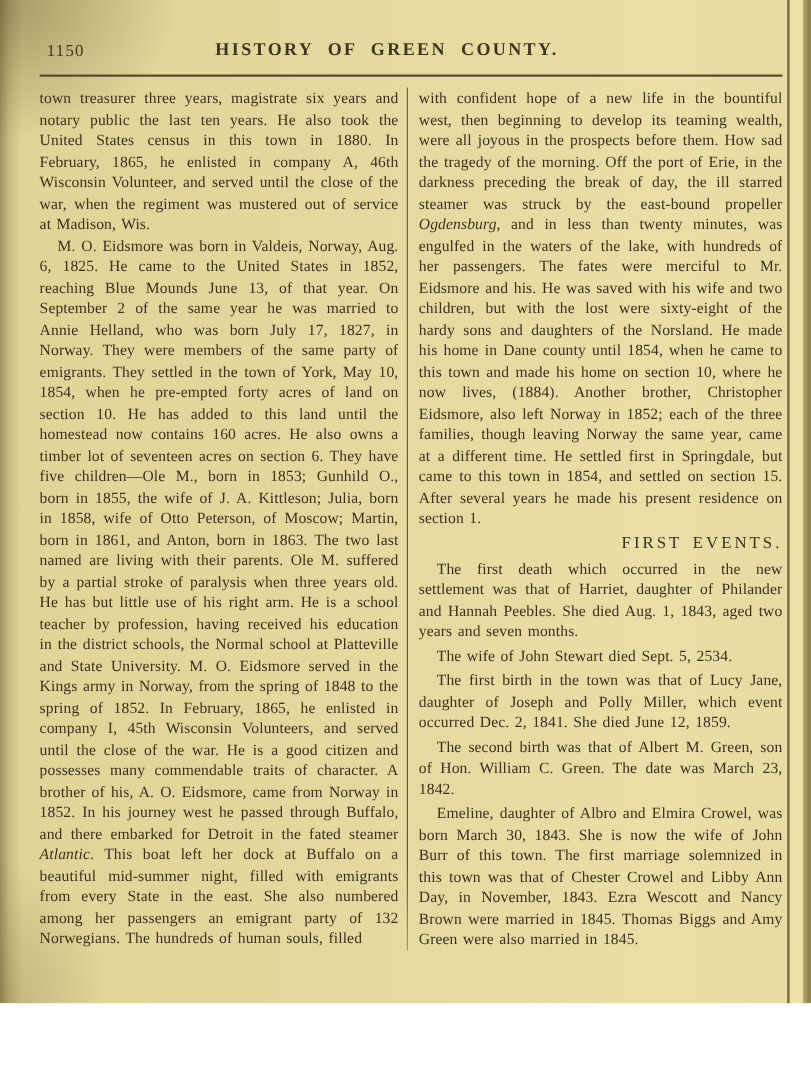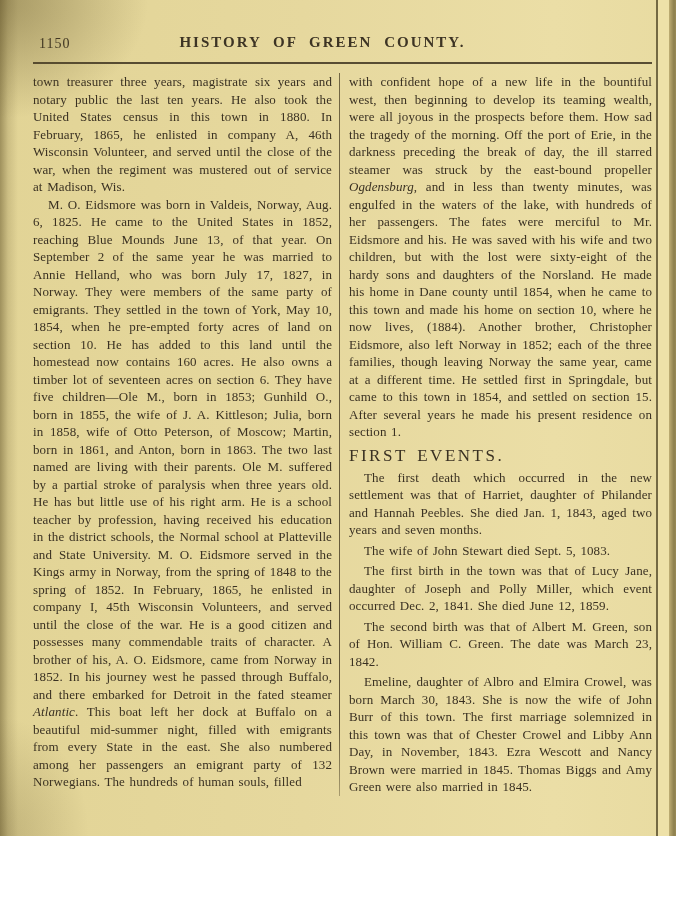--- a/index.html
+++ b/index.html
@@ -83,22 +83,22 @@
     font-size: 13px;
     line-height: 17.5px;
     letter-spacing: 0.1px;
     word-spacing: 1.2px;
     color: #3a3122;
   }
   p.indent { text-indent: 15px; }
   .col-right p.event { margin-top: 3px; }
   .section-heading {
     margin: 5px 0 2px 0;
-    text-align: left;
-    font-size: 17px;
+    text-align: right;
+    font-size: 14px;
     font-weight: normal;
     letter-spacing: 2.5px;
     word-spacing: 3px;
     color: #3a3122;
   }
   em { font-style: italic; }
 </style>
 </head>
 <body>
 
@@ -120,22 +120,22 @@
         <p class="indent"><span>M. O. Eidsmore was born in Valdeis, Norway, Aug. 6, 1825. He came to the United States in 1852, reaching Blue Mounds June 13, of that year. On September 2 of the same year he was married to Annie Helland, who was born July 17, 1827, in Norway. They were members of the same party of emigrants. They settled in the town of York, May 10, 1854, when he pre-empted forty acres of land on section 10. He has added to this land until the homestead now contains 160 acres. He also owns a timber lot of seventeen acres on section 6. They have five children—Ole M., born in 1853; Gunhild O., born in 1855, the wife of J. A. Kittleson; Julia, born in 1858, wife of Otto Peterson, of Moscow; Martin, born in 1861, and Anton, born in 1863. The two last named are living with their parents. Ole M. suffered by a partial stroke of paralysis when three years old. He has but little use of his right arm. He is a school teacher by profession, having received his education in the district schools, the Normal school at Platteville and State University. M. O. Eidsmore served in the Kings army in Norway, from the spring of 1848 to the spring of 1852. In February, 1865, he enlisted in company I, 45th Wisconsin Volunteers, and served until the close of the war. He is a good citizen and possesses many commendable traits of character. A brother of his, A. O. Eidsmore, came from Norway in 1852. In his journey west he passed through Buffalo, and there embarked for Detroit in the fated steamer </span><em>Atlantic</em><span>. This boat left her dock at Buffalo on a beautiful mid-summer night, filled with emigrants from every State in the east. She also numbered among her passengers an emigrant party of 132 Norwegians. The hundreds of human souls, filled</span></p>
       </div>
 
       <div class="divider"></div>
 
       <div class="col-right">
         <p><span>with confident hope of a new life in the bountiful west, then beginning to develop its teaming wealth, were all joyous in the prospects before them. How sad the tragedy of the morning. Off the port of Erie, in the darkness preceding the break of day, the ill starred steamer was struck by the east-bound propeller </span><em>Ogdensburg</em><span>, and in less than twenty minutes, was engulfed in the waters of the lake, with hundreds of her passengers. The fates were merciful to Mr. Eidsmore and his. He was saved with his wife and two children, but with the lost were sixty-eight of the hardy sons and daughters of the Norsland. He made his home in Dane county until 1854, when he came to this town and made his home on section 10, where he now lives, (1884). Another brother, Christopher Eidsmore, also left Norway in 1852; each of the three families, though leaving Norway the same year, came at a different time. He settled first in Springdale, but came to this town in 1854, and settled on section 15. After several years he made his present residence on section 1.</span></p>
 
         <h3 class="section-heading">FIRST EVENTS.</h3>
 
-        <p class="indent event">The first death which occurred in the new settlement was that of Harriet, daughter of Philander and Hannah Peebles. She died Jan. 1, 1843, aged two years and seven months.</p>
-        <p class="indent event">The wife of John Stewart died Sept. 5, 1083.</p>
+        <p class="indent event">The first death which occurred in the new settlement was that of Harriet, daughter of Philander and Hannah Peebles. She died Aug. 1, 1843, aged two years and seven months.</p>
+        <p class="indent event">The wife of John Stewart died Sept. 5, 2534.</p>
         <p class="indent event">The first birth in the town was that of Lucy Jane, daughter of Joseph and Polly Miller, which event occurred Dec. 2, 1841. She died June 12, 1859.</p>
         <p class="indent event">The second birth was that of Albert M. Green, son of Hon. William C. Green. The date was March 23, 1842.</p>
         <p class="indent event">Emeline, daughter of Albro and Elmira Crowel, was born March 30, 1843. She is now the wife of John Burr of this town. The first marriage solemnized in this town was that of Chester Crowel and Libby Ann Day, in November, 1843. Ezra Wescott and Nancy Brown were married in 1845. Thomas Biggs and Amy Green were also married in 1845.</p>
       </div>
 
     </div>
   </div>
 
   <div class="edge-left"></div>
   <div class="corner-tl"></div>

